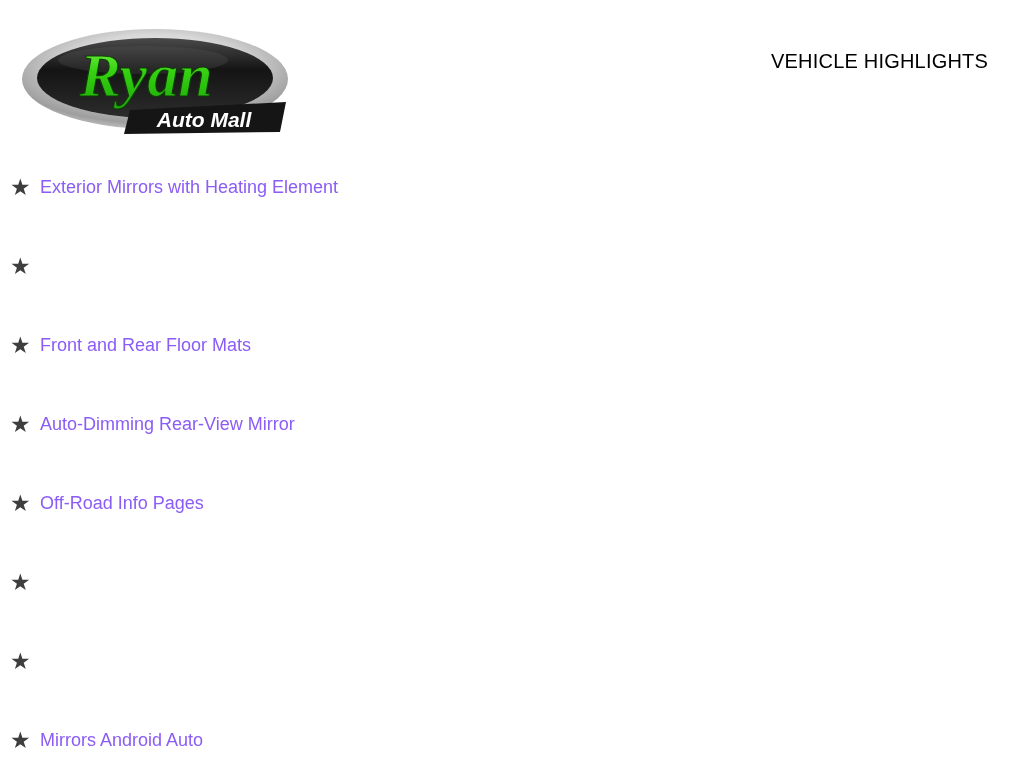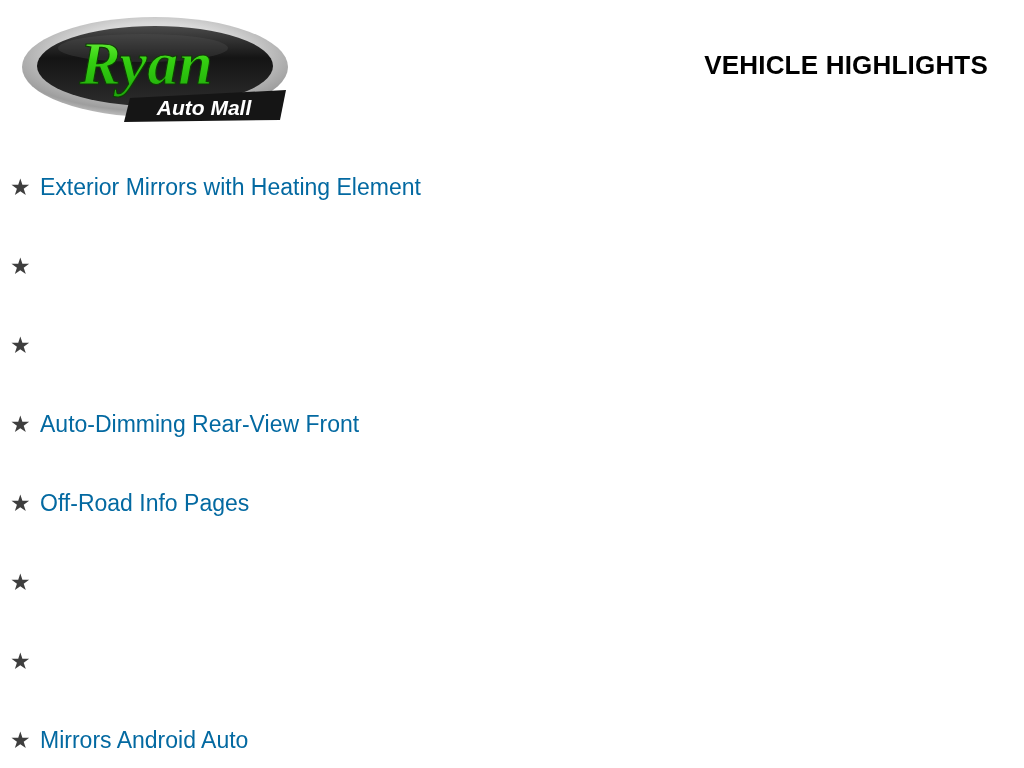--- a/index.html
+++ b/index.html
@@ -20,33 +20,33 @@
   }
 
   
   .header {
     position: relative;
     height: 130px;
   }
   .logo {
     position: absolute;
     left: 18px;
-    top: 12px;
+    top: 24px;
     width: 275px;
     height: 115px;
   }
   .logo svg {
     display: block;
   }
   .highlights-title {
     position: absolute;
     right: 36px;
     top: 50px;
-    font-size: 26px;
-    font-weight: bold;
+    font-size: 20px;
+    font-weight: normal;
     color: #000000;
     letter-spacing: 0.2px;
     white-space: nowrap;
   }
 
   
   .feature-list {
     position: absolute;
     top: 148px;
     left: 0;
@@ -60,22 +60,22 @@
   }
   .star-icon {
     width: 30px;
     flex: 0 0 30px;
     font-size: 23px;
     line-height: 1;
     color: #3e3e3e;
     text-align: left;
   }
   .feature-label {
-    font-size: 23px;
-    color: #0369a1;
+    font-size: 18px;
+    color: #8b5cf6;
     line-height: 1.1;
     white-space: nowrap;
   }
 </style>
 </head>
 <body>
 
 <div class="page">
 
   <div class="header">
@@ -125,25 +125,26 @@
       <span class="star-icon">★</span>
       <span class="feature-label">Exterior Mirrors with Heating Element</span>
     </div>
 
     <div class="feature-item">
       <span class="star-icon">★</span>
     </div>
 
     <div class="feature-item">
       <span class="star-icon">★</span>
+      <span class="feature-label">Front and Rear Floor Mats</span>
     </div>
 
     <div class="feature-item">
       <span class="star-icon">★</span>
-      <span class="feature-label">Auto-Dimming Rear-View Front</span>
+      <span class="feature-label">Auto-Dimming Rear-View Mirror</span>
     </div>
 
     <div class="feature-item">
       <span class="star-icon">★</span>
       <span class="feature-label">Off-Road Info Pages</span>
     </div>
 
     <div class="feature-item">
       <span class="star-icon">★</span>
     </div>

